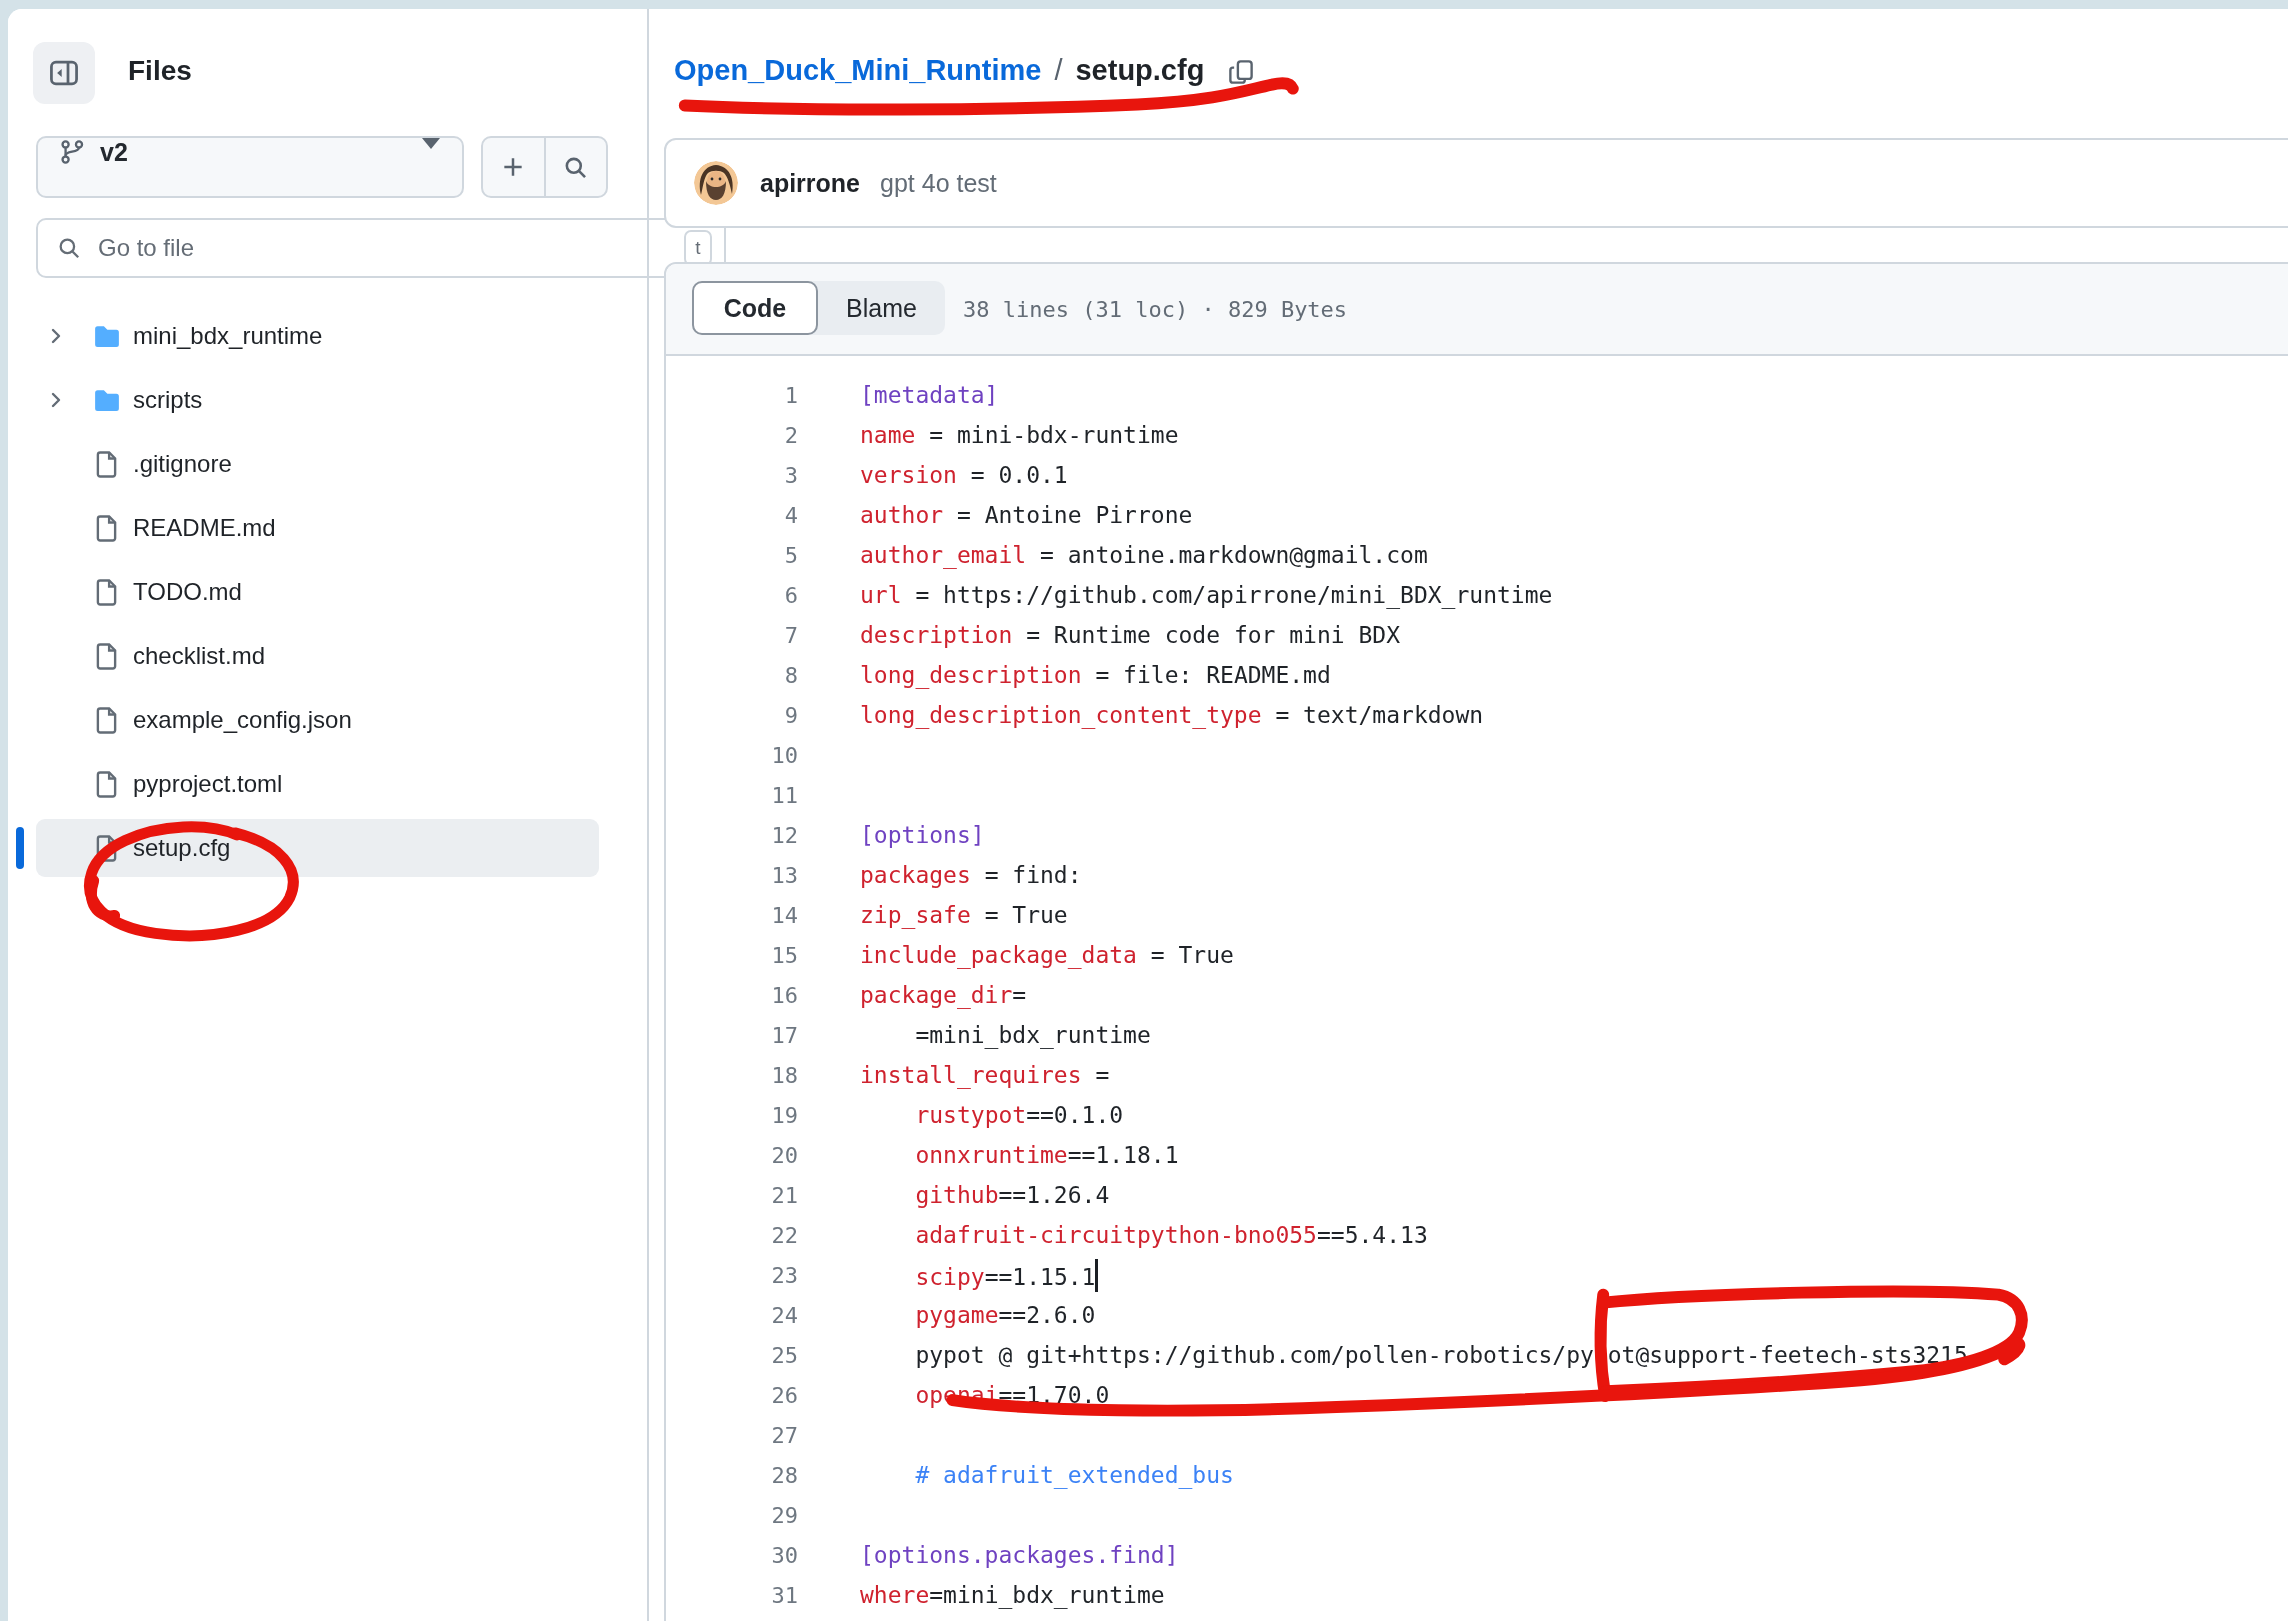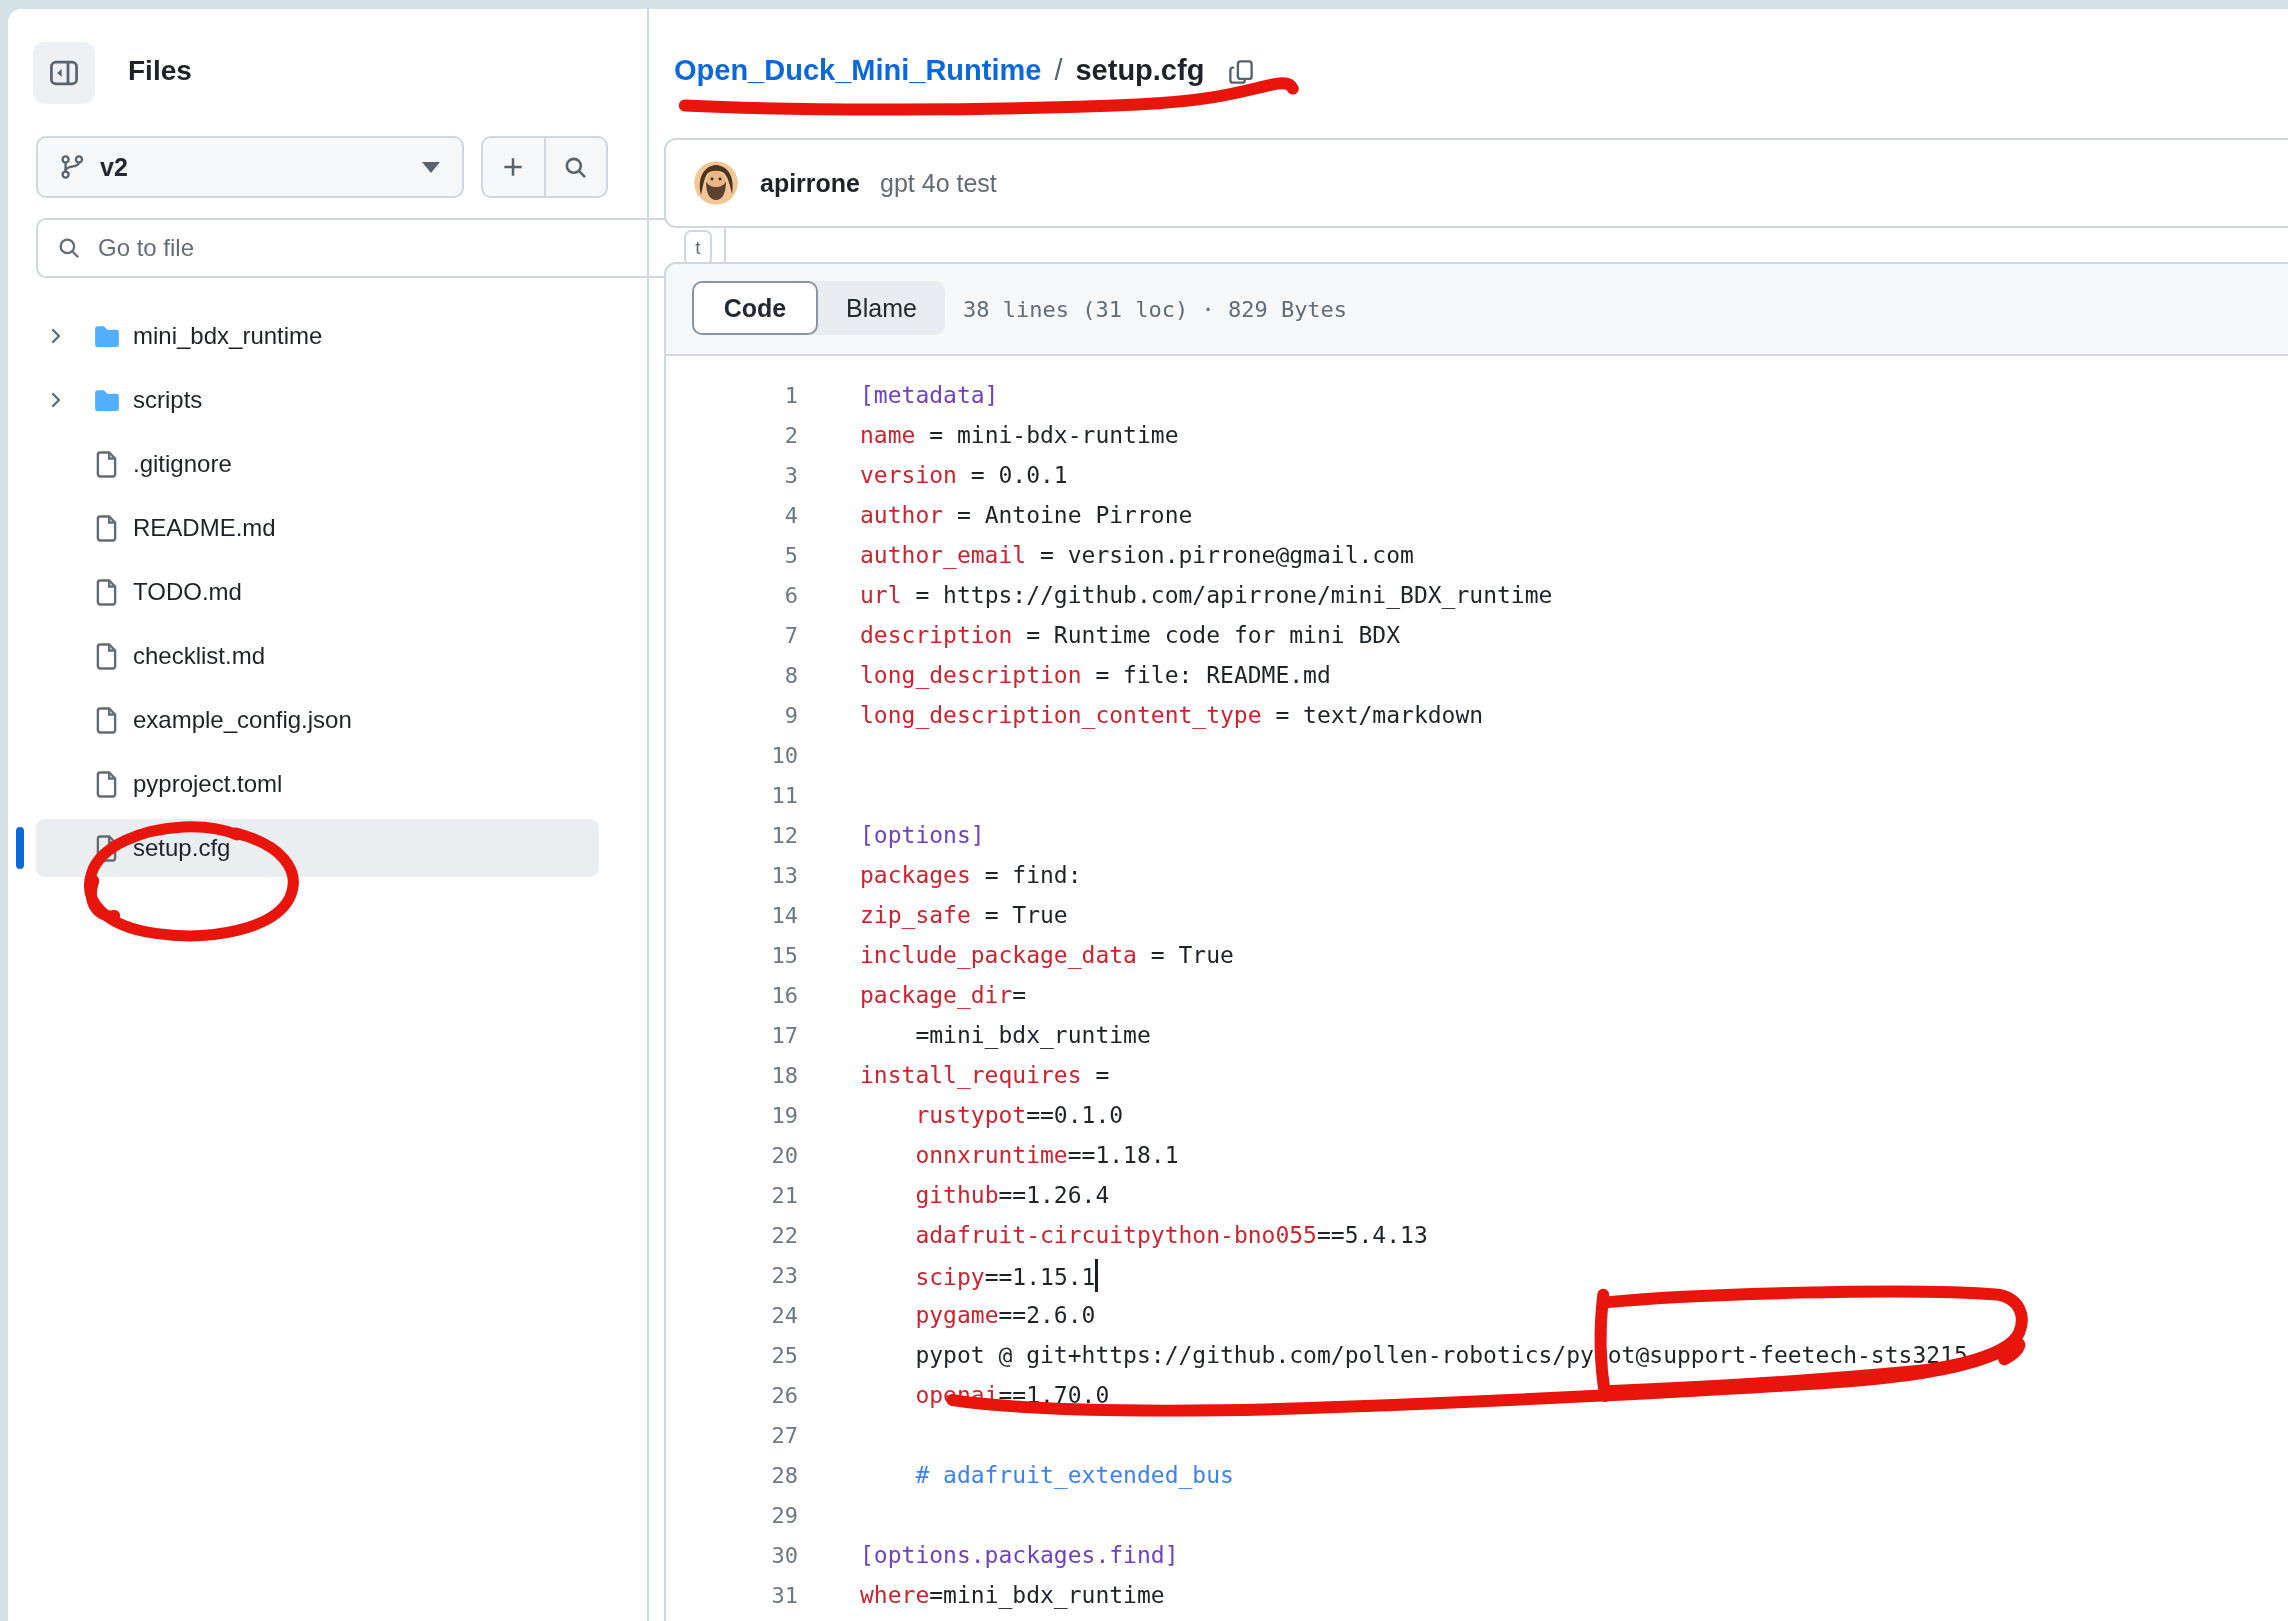--- a/index.html
+++ b/index.html
@@ -16,21 +16,21 @@
   .sidebar{position:absolute;left:0;top:0;width:639px;height:100%;background:#fff}
   .sb-divider{position:absolute;left:639px;top:0;width:2px;height:100%;background:#d0d7de}
   .collapse-btn{
     position:absolute;left:25px;top:33px;width:62px;height:62px;border-radius:12px;
     background:#eef0f3;display:flex;align-items:center;justify-content:center;cursor:pointer;
   }
   .files-label{position:absolute;left:120px;top:46px;font-size:28px;font-weight:700}
   .branch-btn{
     position:absolute;left:28px;top:127px;width:428px;height:62px;box-sizing:border-box;
     border:2px solid #d0d7de;border-radius:10px;background:#f6f8fa;
-    display:flex;align-items:center;cursor:pointer;
+    display:flex;align-items:flex-start;cursor:pointer;
   }
   .branch-btn .b-ico{margin-left:20px}
   .branch-name{margin-left:14px;font-size:25px;font-weight:600;color:#24292f}
   .caret{margin-left:auto;margin-right:22px;width:0;height:0;border-left:9px solid transparent;border-right:9px solid transparent;border-top:11px solid #59636e}
   .mini-group{
     position:absolute;left:473px;top:127px;width:127px;height:62px;box-sizing:border-box;
     border:2px solid #d0d7de;border-radius:10px;background:#f6f8fa;display:flex;
   }
   .mini-cell{flex:1;display:flex;align-items:center;justify-content:center;cursor:pointer}
   .mini-cell + .mini-cell{border-left:2px solid #d0d7de}
@@ -297,21 +297,21 @@
           <div class="line">
             <span class="ln">3</span>
             <span class="lc"><span class="c-key">version</span><span class="c-val"> = 0.0.1</span></span>
           </div>
           <div class="line">
             <span class="ln">4</span>
             <span class="lc"><span class="c-key">author</span><span class="c-val"> = Antoine Pirrone</span></span>
           </div>
           <div class="line">
             <span class="ln">5</span>
-            <span class="lc"><span class="c-key">author_email</span><span class="c-val"> = version.pirrone@gmail.com</span></span>
+            <span class="lc"><span class="c-key">author_email</span><span class="c-val"> = antoine.markdown@gmail.com</span></span>
           </div>
           <div class="line">
             <span class="ln">6</span>
             <span class="lc"><span class="c-key">url</span><span class="c-val"> = https://github.com/apirrone/mini_BDX_runtime</span></span>
           </div>
           <div class="line">
             <span class="ln">7</span>
             <span class="lc"><span class="c-key">description</span><span class="c-val"> = Runtime code for mini BDX</span></span>
           </div>
           <div class="line">

